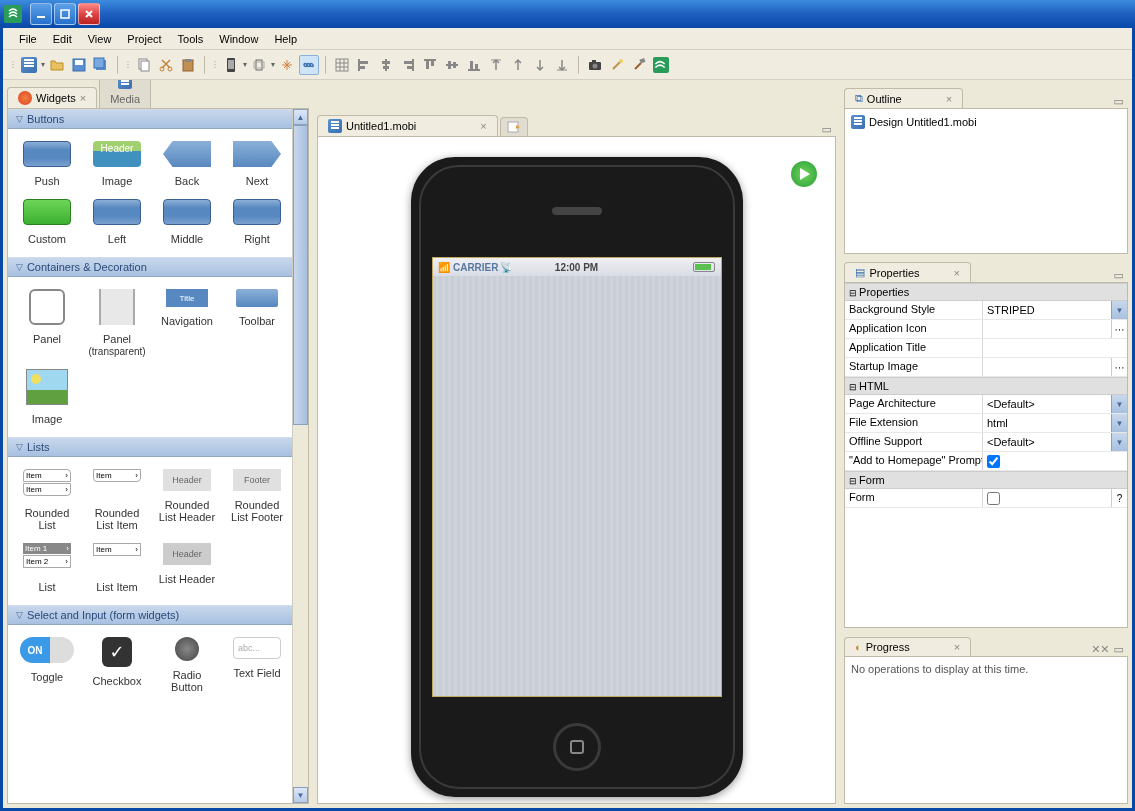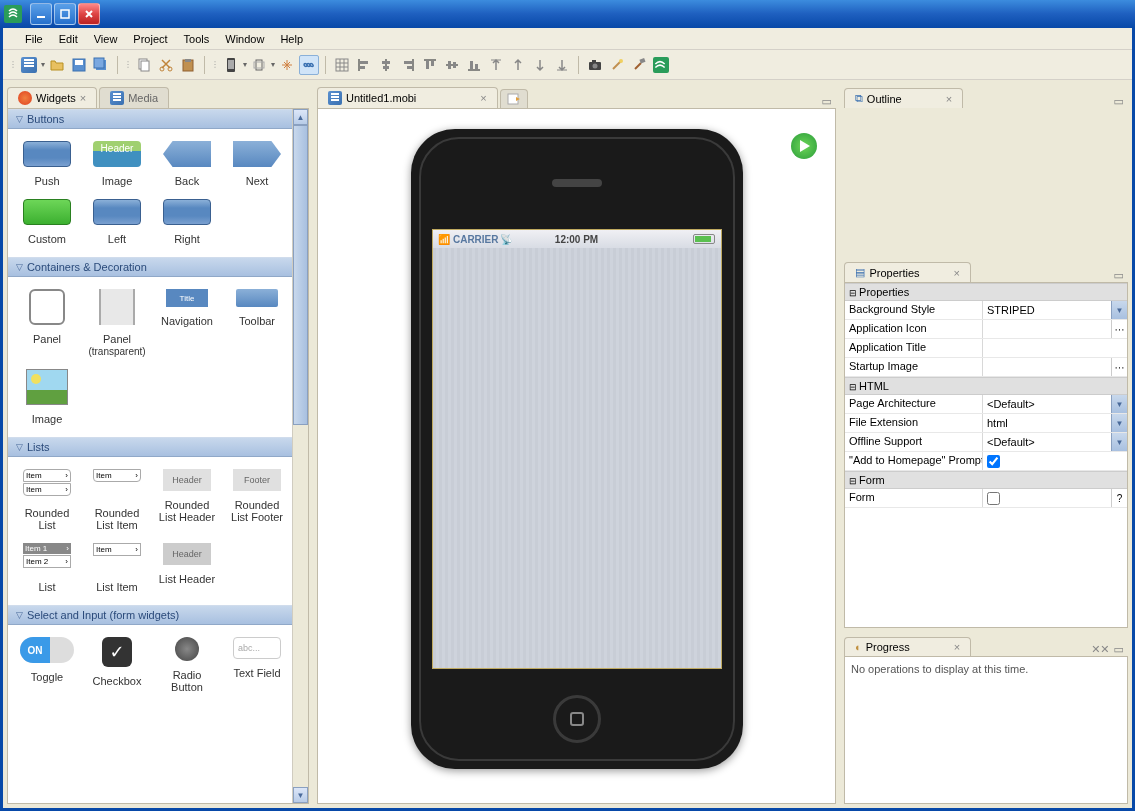--- a/index.html
+++ b/index.html
@@ -10,34 +10,34 @@
 .titlebar .logo { width: 18px; height: 18px; background: #2a9c5a; border-radius: 2px; margin-right: 6px; display: flex; align-items: center; justify-content: center; }
 .titlebar .title { font-weight: bold; font-size: 12px; flex: 1; }
 .titlebar .win-btn { width: 22px; height: 22px; margin-left: 2px; border-radius: 3px; display: flex; align-items: center; justify-content: center; font-weight: bold; border: 1px solid rgba(255,255,255,0.5); }
 .titlebar .min-btn, .titlebar .max-btn { background: linear-gradient(to bottom, #5ba0e8, #2670cc); }
 .titlebar .close-btn { background: linear-gradient(to bottom, #f88, #d44, #b22); }
 
 
 .outer { border: 3px solid #0849a8; border-top: none; height: 783px; display: flex; flex-direction: column; background: #ece9d8; }
 
 
-.menubar { background: #f0ede0; height: 22px; display: flex; align-items: center; padding: 0 14px; border-bottom: 1px solid #d4d0c8; }
+.menubar { background: #f0ede0; height: 22px; display: flex; align-items: center; padding: 0 8px; border-bottom: 1px solid #d4d0c8; }
 .menubar span { padding: 2px 8px; cursor: default; }
 
 
 .toolbar-row { background: #f0ede0; height: 30px; display: flex; align-items: center; padding: 0 6px; gap: 2px; border-bottom: 1px solid #d4d0c8; }
 .tb-icon { width: 20px; height: 20px; display: inline-flex; align-items: center; justify-content: center; border-radius: 2px; cursor: pointer; }
 .tb-sep { width: 1px; height: 18px; background: #c0baa8; margin: 0 4px; }
 .tb-arrow { font-size: 8px; color: #666; }
 
 
 .main-area { flex: 1; display: flex; background: #ece9d8; overflow: hidden; }
 .panel-tabs { display: flex; height: 24px; background: #ece9d8; align-items: flex-end; }
 .panel-tab { background: #f0ede0; border: 1px solid #c0baa8; border-bottom: none; border-radius: 4px 4px 0 0; padding: 3px 10px; display: flex; align-items: center; gap: 4px; margin-right: 2px; font-size: 11px; cursor: pointer; }
-.panel-tab.inactive { background: #e0ddd0; color: #666; }
+.panel-tab.inactive { background: #e0ddd0; color: #666; flex-direction: column; }
 .tab-close { color: #888; font-size: 11px; cursor: pointer; }
 .panel-ctrl { margin-left: auto; display: flex; gap: 4px; padding-right: 4px; color: #888; }
 
 
 .left-col { width: 310px; display: flex; flex-direction: column; padding: 4px; gap: 0; }
 .widgets-body { flex: 1; background: white; border: 1px solid #c0baa8; overflow-y: auto; position: relative; }
 .left-col .tab-icon { width: 14px; height: 14px; display: inline-block; }
 
 
 .section-hdr { background: linear-gradient(to bottom, #c8d8ec, #a8c0e0); padding: 3px 8px; font-size: 11px; color: #2a4a7a; border-top: 1px solid #d0dcec; border-bottom: 1px solid #90a8c8; display: flex; align-items: center; }
@@ -73,21 +73,21 @@
 .radio-thumb { width: 24px; height: 24px; background: radial-gradient(circle, #888, #444); border-radius: 50%; }
 .text-thumb { width: 48px; height: 22px; border: 1px solid #ccc; border-radius: 4px; font-size: 9px; color: #aaa; display: flex; align-items: center; padding: 0 4px; }
 
 
 .scrollbar { position: absolute; right: 0; top: 0; bottom: 0; width: 16px; background: #ece9d8; border-left: 1px solid #d0ccc0; }
 .scrollbar .sb-btn { height: 16px; background: linear-gradient(to bottom, #dce6f8, #b8cce8); border: 1px solid #8aa0c0; display: flex; align-items: center; justify-content: center; font-size: 8px; color: #4a6a9a; }
 .scrollbar .sb-thumb { background: linear-gradient(to right, #c8d8ec, #a8c0e0); border: 1px solid #8aa0c0; height: 60px; margin-top: 0; }
 
 
 .center-col { flex: 1; display: flex; flex-direction: column; padding: 4px; }
-.editor-tabs { display: flex; align-items: flex-end; height: 24px; }
+.editor-tabs { display: flex; align-items: flex-end; height: 24px; margin-top: 28px; }
 .editor-body { flex: 1; background: white; border: 1px solid #c0baa8; position: relative; display: flex; align-items: flex-start; justify-content: center; padding-top: 20px; overflow: hidden; }
 
 
 .phone { width: 332px; height: 640px; background: #1a1a1a; border-radius: 44px; padding: 8px; box-shadow: 0 2px 8px rgba(0,0,0,0.4); display: flex; flex-direction: column; align-items: center; position: relative; }
 .phone-inner { width: 100%; height: 100%; border: 2px solid #3a3a3a; border-radius: 40px; display: flex; flex-direction: column; align-items: center; }
 .phone .speaker { width: 50px; height: 8px; background: #444; border-radius: 4px; margin-top: 40px; }
 .phone .screen { margin-top: 42px; width: 290px; height: 440px; background: repeating-linear-gradient(to right, #c8cdd6 0 3px, #ced3dc 3px 6px); border: 1px solid #c0aa60; display: flex; flex-direction: column; }
 .phone .statusbar { height: 18px; background: linear-gradient(to bottom, #f0f0f4, #d8dce4); display: flex; align-items: center; padding: 0 6px; font-size: 10px; color: #5878a0; }
 .phone .statusbar .carrier-icons { display: flex; align-items: center; gap: 2px; }
 .phone .statusbar .spacer { flex: 1; }
@@ -368,20 +368,24 @@
           <div class="widget-item">
               <div class="widget-thumb btn-green"></div>
               <span class="wlabel">Custom</span>
             </div>
           <div class="widget-item">
               <div class="widget-thumb btn-blue"></div>
               <span class="wlabel">Left</span>
             </div>
           <div class="widget-item">
               <div class="widget-thumb btn-blue"></div>
+              <span class="wlabel">Middle</span>
+            </div>
+          <div class="widget-item">
+              <div class="widget-thumb btn-blue"></div>
               <span class="wlabel">Right</span>
             </div>
         </div>
 
         <div class="section-hdr">Containers &amp; Decoration</div>
         <div class="widget-grid">
           <div class="widget-item">
               <div class="panel-thumb"></div>
               <span class="wlabel">Panel</span>
             </div>
@@ -542,20 +546,26 @@
         <div class="panel-tabs">
           <div class="panel-tab">
             <span style="color:#3a70b0">⧉</span>
             <span>Outline</span>
             <span class="tab-close" style="margin-left:40px">×</span>
           </div>
           <div class="panel-ctrl">
               <span>▭</span>
             </div>
         </div>
+        <div class="outline-body">
+          <div class="outline-item">
+            <span class="ic ic-file" style="width:14px;height:14px"></span>
+            <span>Design Untitled1.mobi</span>
+          </div>
+        </div>
       </div>
 
       <div class="right-panel" style="height:370px">
         <div class="panel-tabs">
           <div class="panel-tab">
             <span style="color:#3a70b0">▤</span>
             <span>Properties</span>
             <span class="tab-close" style="margin-left:30px">×</span>
           </div>
           <div class="panel-ctrl">

